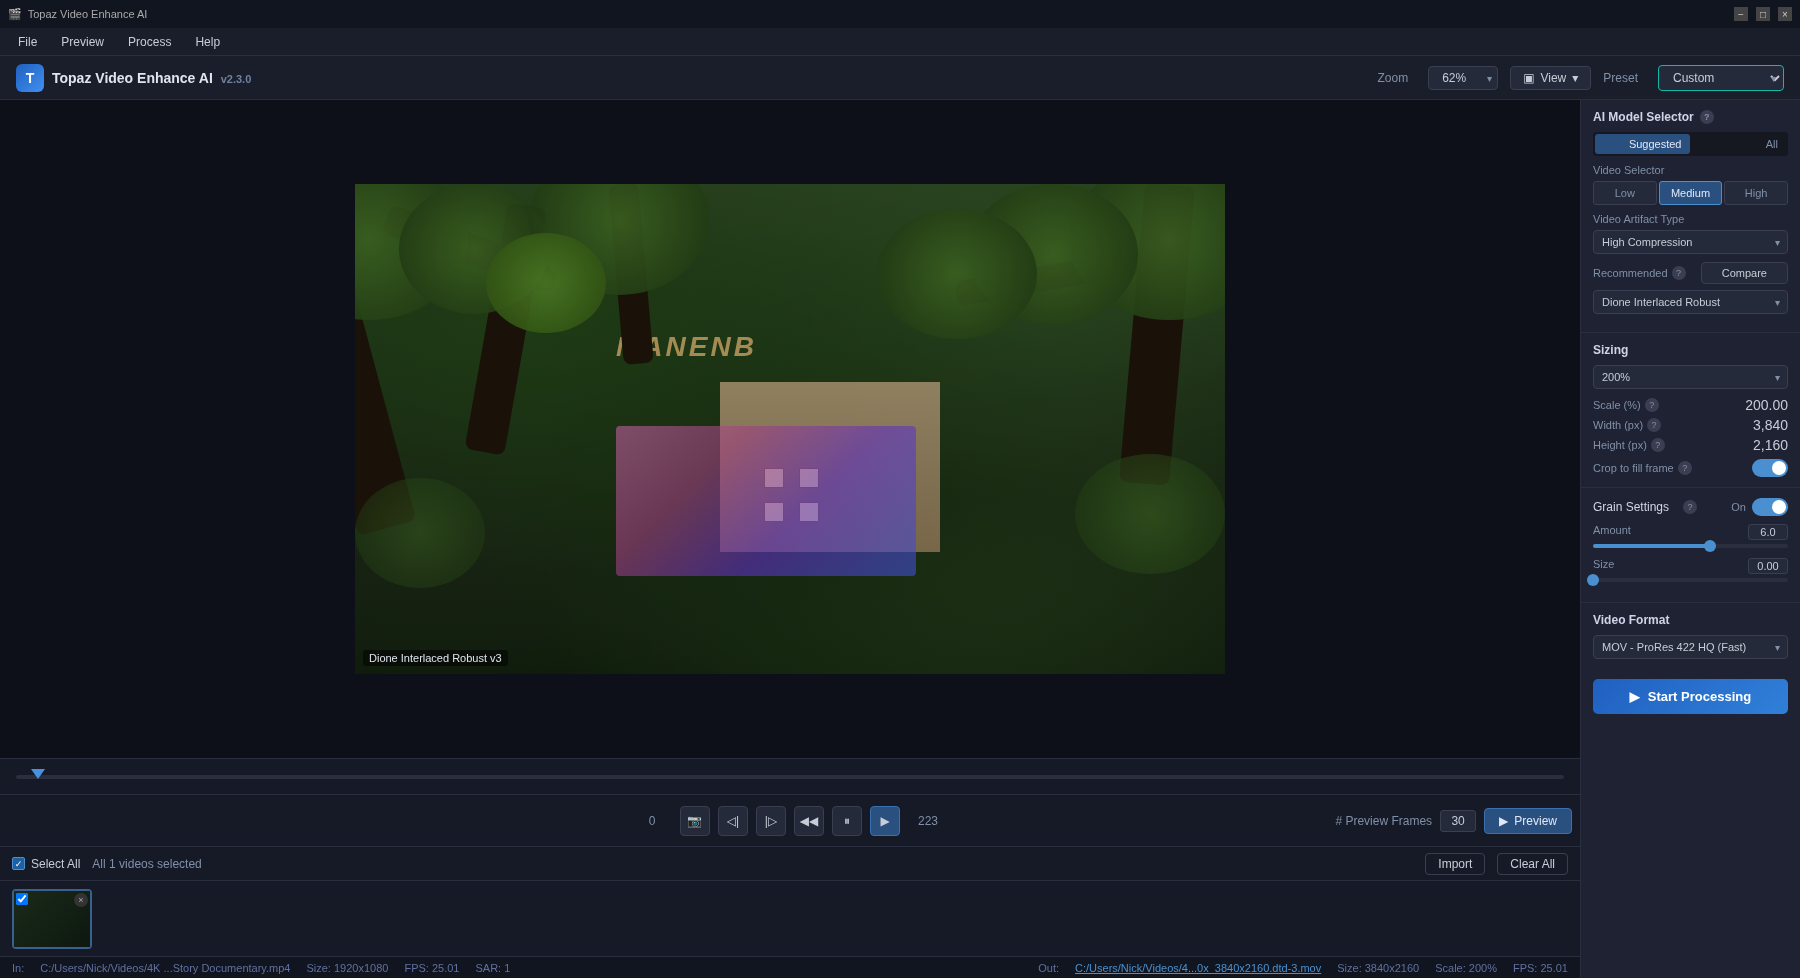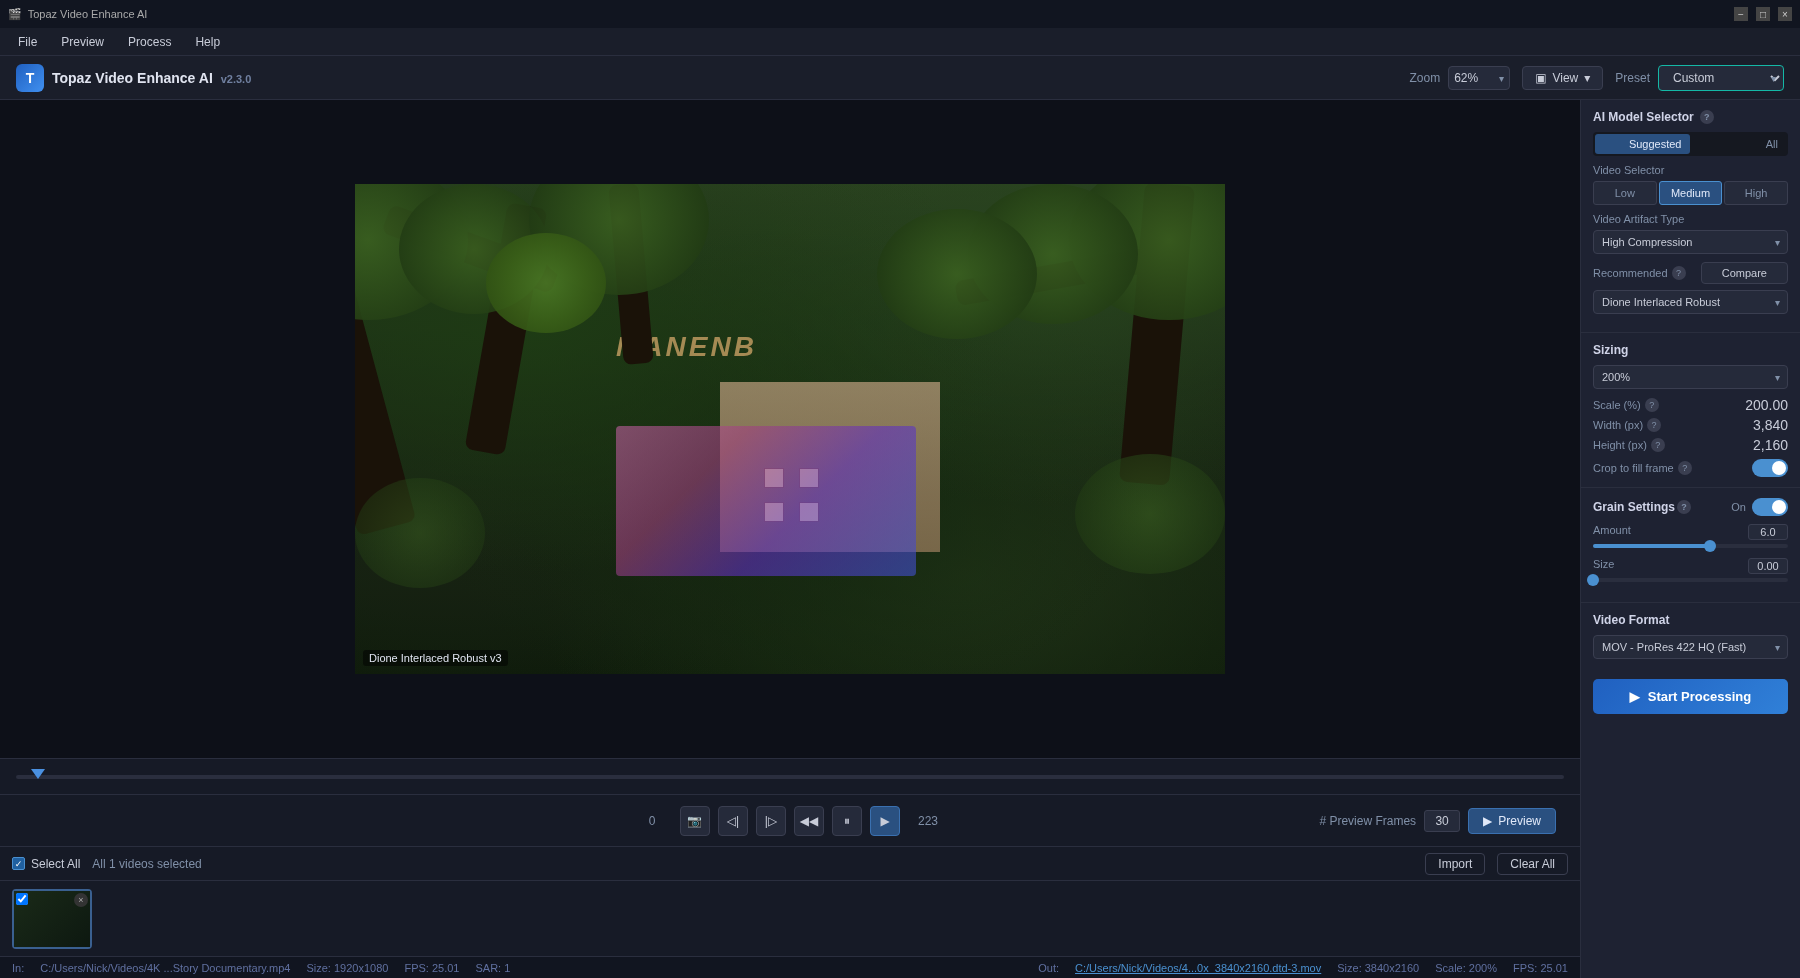--- a/index.html
+++ b/index.html
@@ -102,31 +102,31 @@
       color: #e0e4f0;
     }
     #app-version {
       font-size: 11px;
       color: #7080a0;
     }
     #toolbar-spacer { flex: 1; }
     .toolbar-group {
       display: flex;
       align-items: center;
-      gap: 8px;
+      gap: 20px;
     }
     .toolbar-label {
       font-size: 12px;
       color: #8090a8;
     }
     .toolbar-select {
       background: #252a3a;
       border: 1px solid #3a3e50;
       color: #c8ccd8;
-      padding: 4px 24px 4px 5px;
+      padding: 4px 24px 4px 13px;
       border-radius: 4px;
       font-size: 12px;
       cursor: pointer;
       appearance: none;
       -webkit-appearance: none;
       position: relative;
     }
     .select-wrapper {
       position: relative;
       display: inline-block;
@@ -282,21 +282,21 @@
       align-items: center;
       justify-content: center;
       font-size: 12px;
     }
     .ctrl-btn.play {
       background: #2a5080;
       border-color: #3a70b0;
     }
     #preview-frames-group {
       position: absolute;
-      right: 24px;
+      right: 8px;
       display: flex;
       align-items: center;
       gap: 8px;
     }
     #preview-frames-label {
       color: #8090a8;
       font-size: 12px;
     }
     #preview-frames-input {
       width: 36px;
@@ -663,25 +663,25 @@
 
     
     .grain-section-header {
       display: flex;
       align-items: center;
       justify-content: space-between;
       margin-bottom: 8px;
     }
     .grain-title {
       font-size: 12px;
-      font-weight: 700;
+      font-weight: 400;
       color: #d0d4e8;
       display: flex;
       align-items: center;
-      gap: 2px;
+      gap: 14px;
     }
     .grain-toggle-area {
       display: flex;
       align-items: center;
       gap: 6px;
     }
     .grain-on-label {
       font-size: 11px;
       color: #8090a8;
     }

